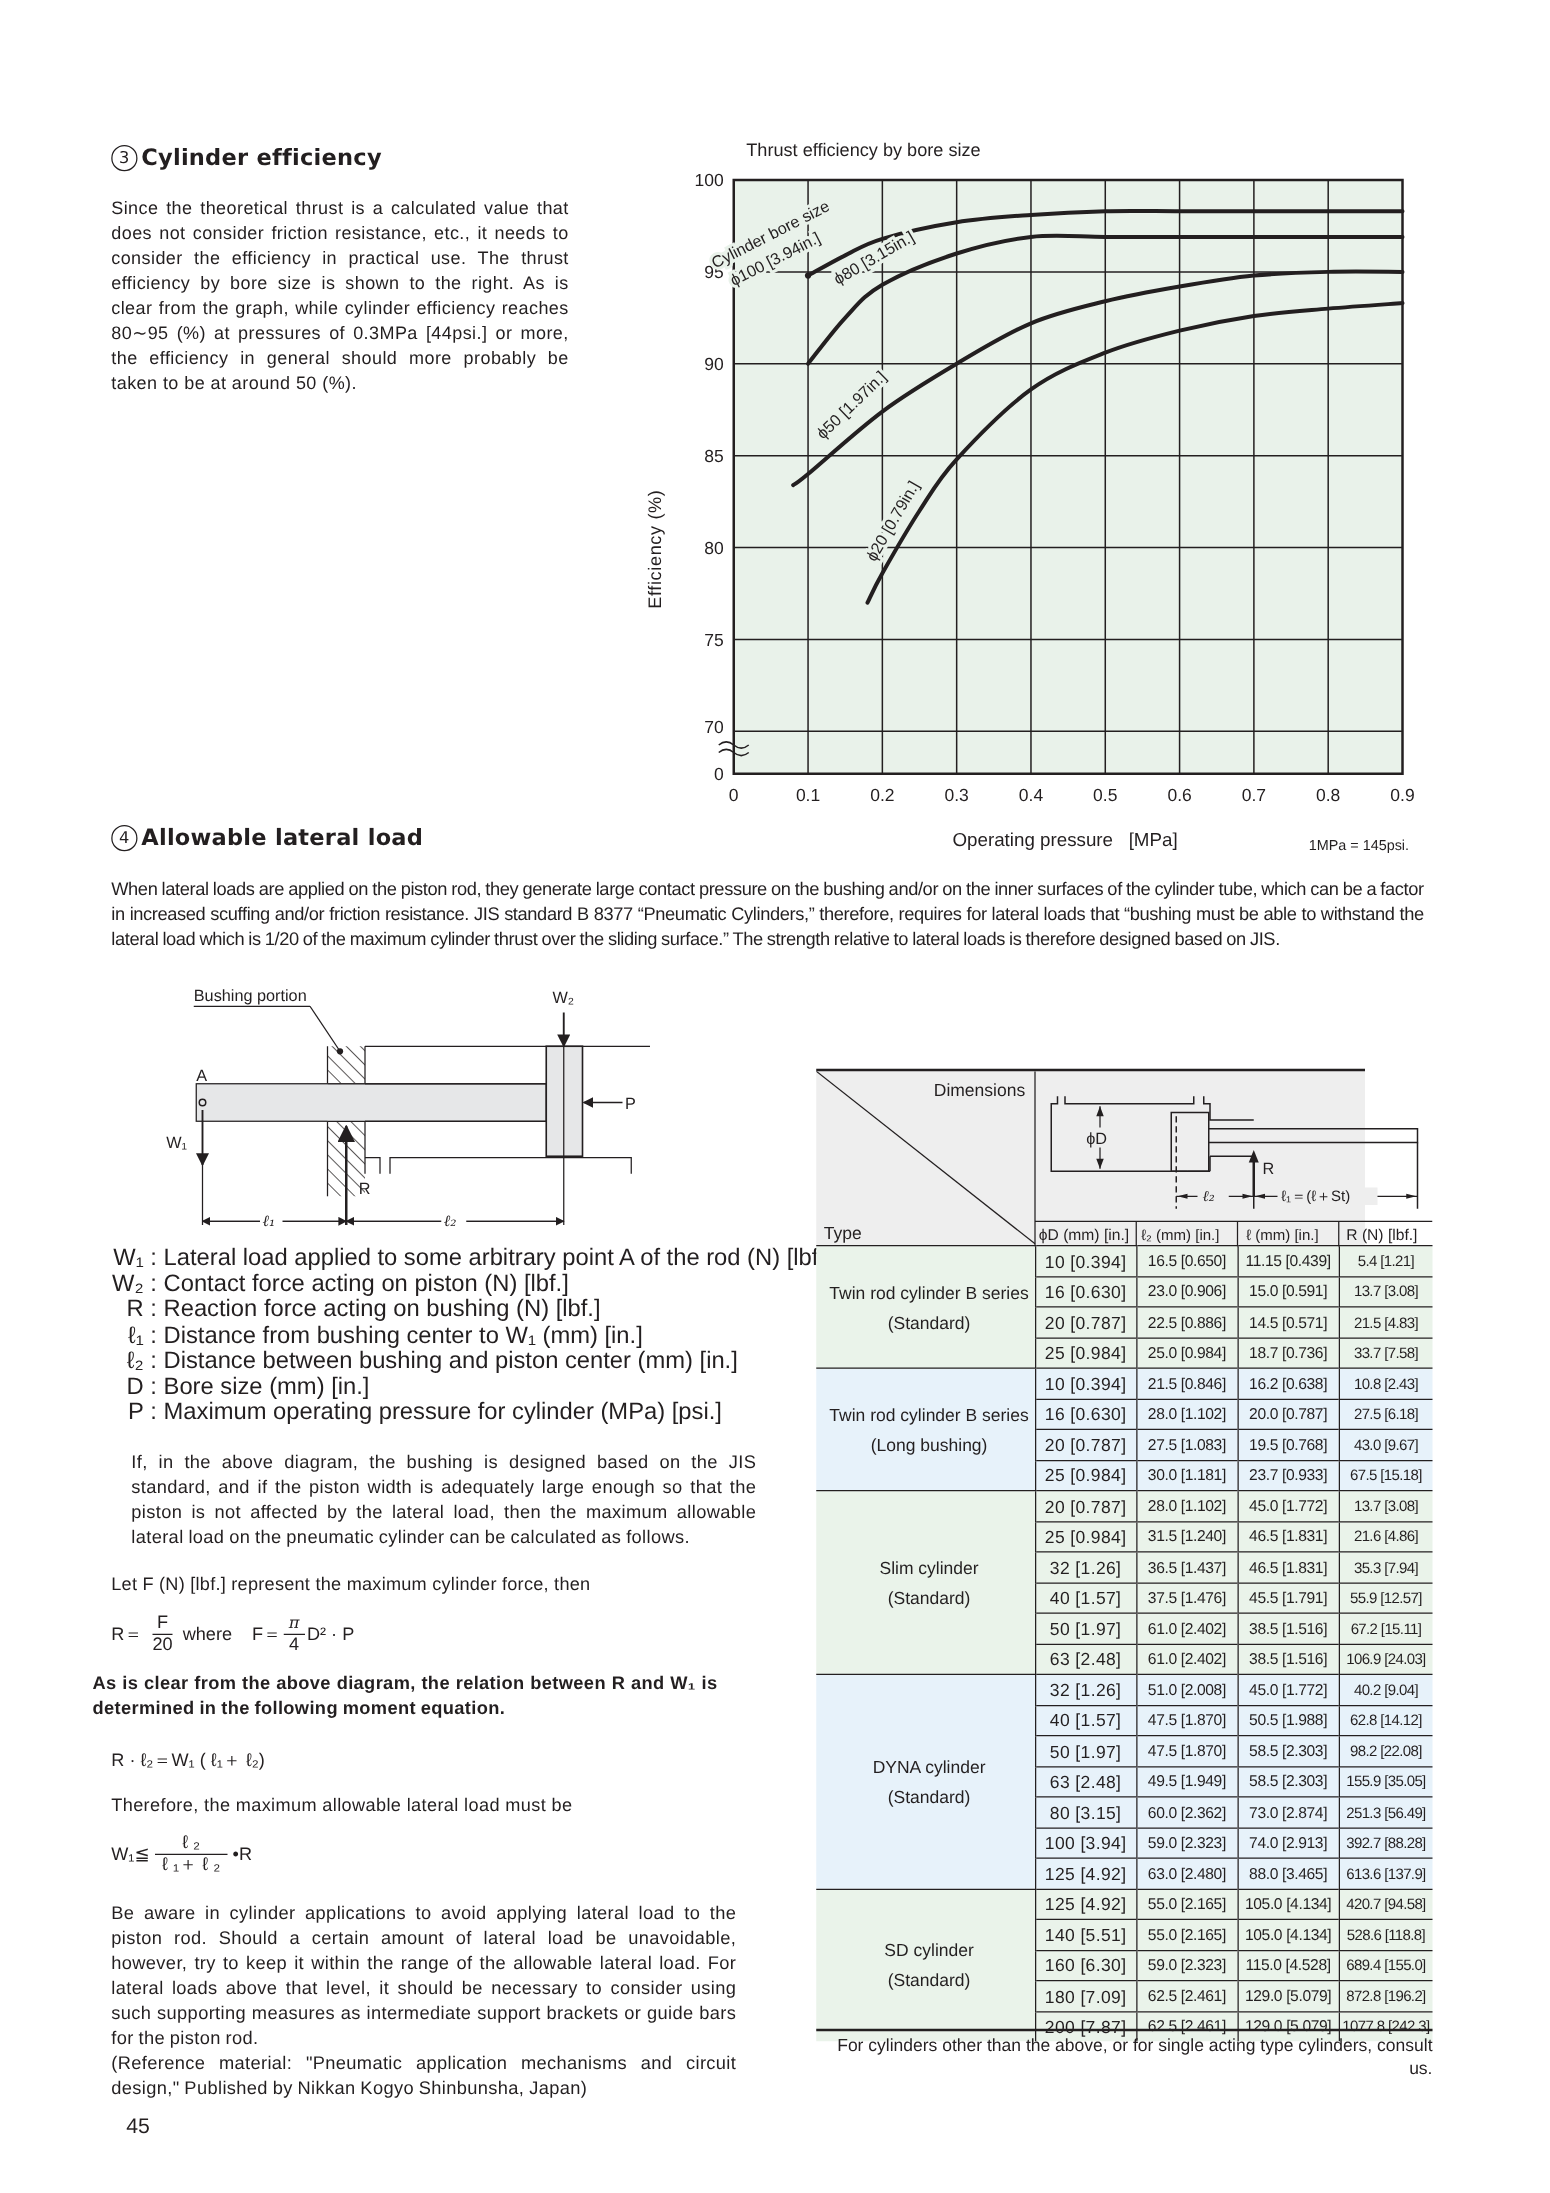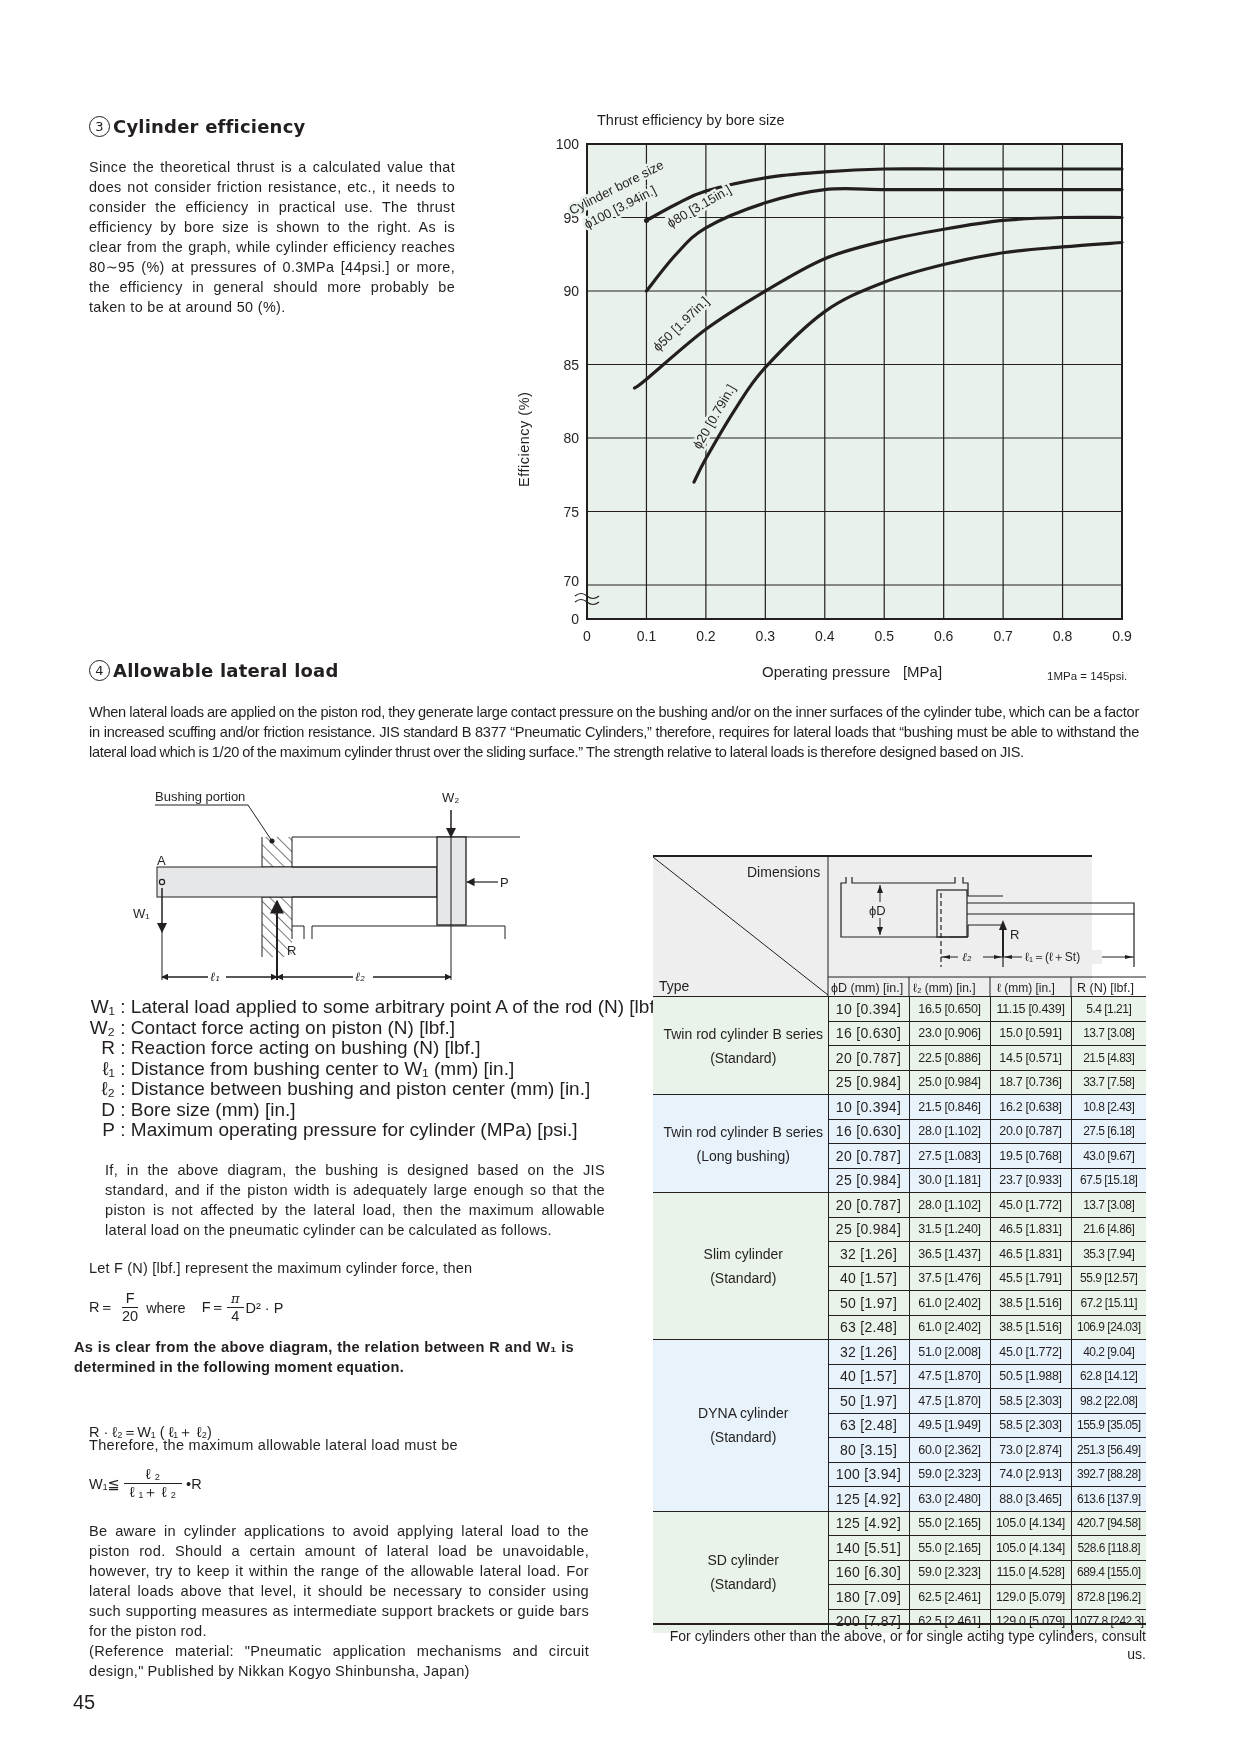--- a/index.html
+++ b/index.html
@@ -184,36 +184,36 @@
   <span style="margin-right:16px;">where</span>
   <span>F＝</span>
   <span class="frac" style="margin:0 2px;">
       <span class="num ital" style="font-size:13px;">π</span>
       <span class="den">4</span>
     </span>
   <span>D² · P</span>
 </div>
 
 <div class="abs narrow-text" style="left:74px; top:1337px; width:500px; letter-spacing:0.3px;font-weight:bold;">As is clear from the above diagram, the relation between R and W₁ is determined in the following moment equation.</div>
-<div class="abs formula" style="left:89px; top:1399px;margin-top:24px;">R · ℓ₂＝W₁ ( ℓ₁＋ ℓ₂)</div>
+<div class="abs formula" style="left:89px; top:1399px;">R · ℓ₂＝W₁ ( ℓ₁＋ ℓ₂)</div>
 <div class="abs" style="left:89px; top:1437px; font-size:14.5px; letter-spacing:0.3px;">Therefore, the maximum allowable lateral load must be</div>
 
 <div class="abs formula" style="left:89px; top:1466px;">
   <span>W₁≦</span>
   <span class="frac">
       <span class="num" style="padding:0 22px;">ℓ ₂</span>
       <span class="den">ℓ ₁＋ ℓ ₂</span>
     </span>
   <span>•R</span>
 </div>
 
 <div class="abs narrow-text" style="left:89px; top:1521px; width:500px; letter-spacing:0.3px;">Be aware in cylinder applications to avoid applying lateral load to the piston rod. Should a certain amount of lateral load be unavoidable, however, try to keep it within the range of the allowable lateral load. For lateral loads above that level, it should be necessary to consider using such supporting measures as intermediate support brackets or guide bars for the piston rod.</div>
 <div class="abs narrow-text" style="left:89px; top:1641px; width:500px; letter-spacing:0.3px;">(Reference material: "Pneumatic application mechanisms and circuit design," Published by Nikkan Kogyo Shinbunsha, Japan)</div>
 
-<div class="abs" style="left:73px; top:1691px; font-size:20px;">45</div>
+<div class="abs" style="left:101px; top:1691px; font-size:17px;">45</div>
 
 <div class="abs hdr-bg" style="left:653px; top:855px; width:439px; height:141px; border-top:2px solid #231f20;">
   <svg width="493" height="141" style="position:absolute;left:0;top:0;">
     <line x1="0" y1="0" x2="175" y2="138" stroke="#231f20" stroke-width="1"></line>
     <line x1="175" y1="0" x2="175" y2="141" stroke="#231f20" stroke-width="1"></line>
     <line x1="175" y1="120" x2="493" y2="120" stroke="#231f20" stroke-width="1"></line>
     <line x1="256" y1="120" x2="256" y2="141" stroke="#231f20" stroke-width="1"></line>
     <line x1="337" y1="120" x2="337" y2="141" stroke="#231f20" stroke-width="1"></line>
     <line x1="418" y1="120" x2="418" y2="141" stroke="#231f20" stroke-width="1"></line>
     <text x="94" y="20" font-size="14" fill="#231f20" font-family="Liberation Sans, sans-serif">Dimensions</text>

